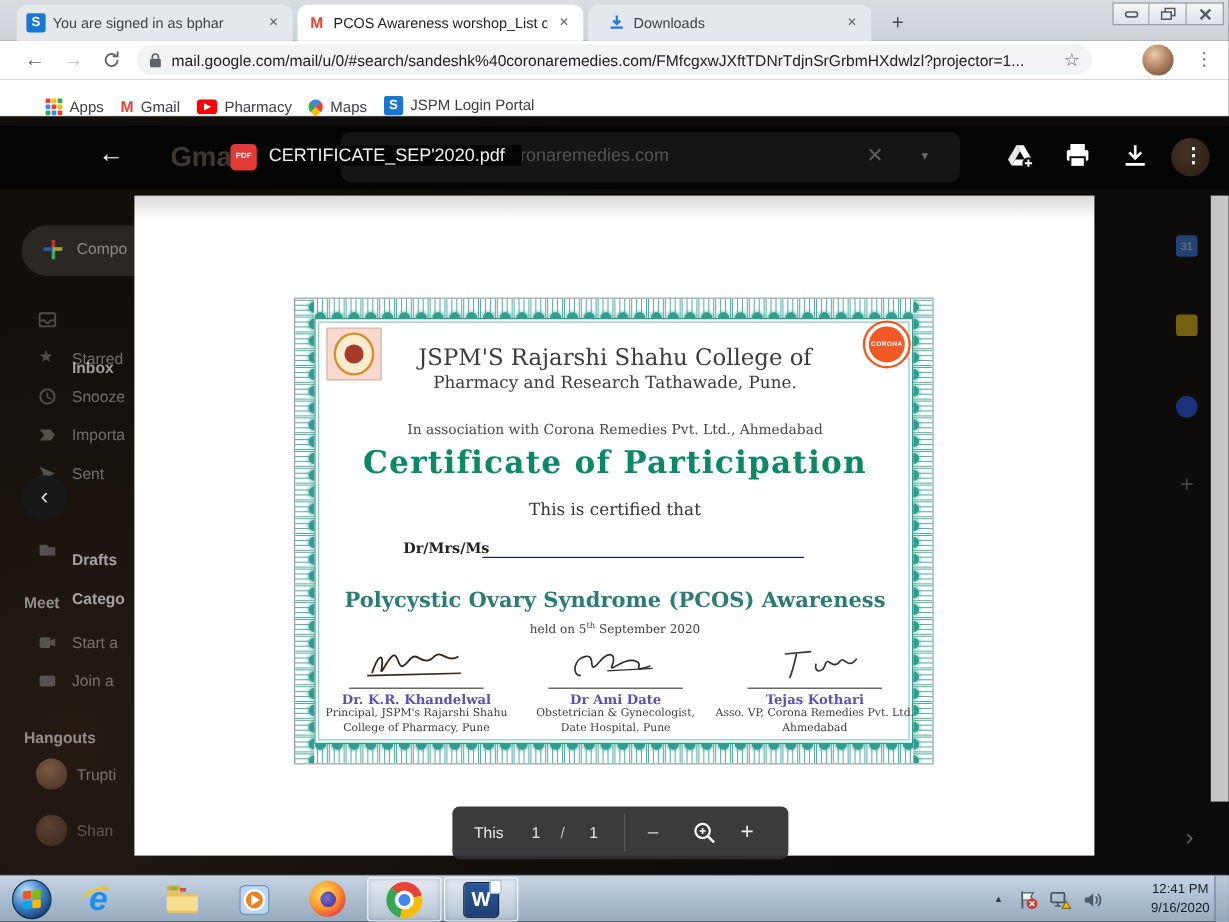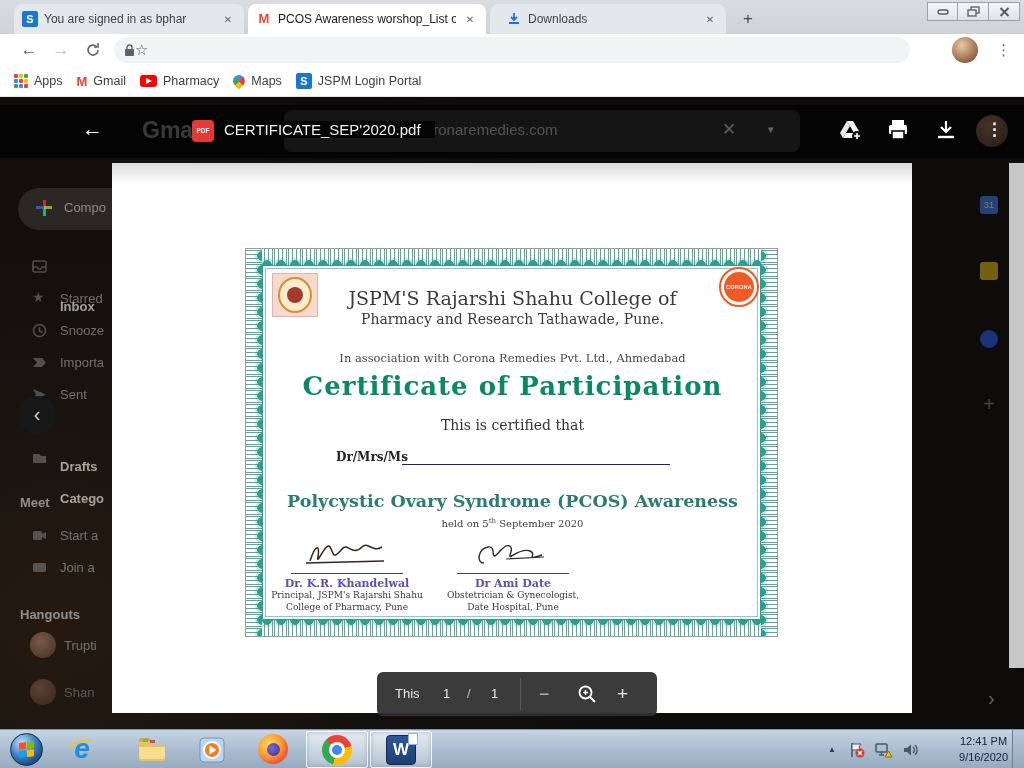--- a/index.html
+++ b/index.html
@@ -22,21 +22,21 @@
   .winbtn + .winbtn { border-left:none; }
   
   #toolbar { position:absolute; left:0; top:34px; width:1024px; height:32px; background:#fff; }
   .navbtn { position:absolute; top:4px; width:26px; height:24px; text-align:center; line-height:24px; font-size:17px; color:#5f6368; }
   #omnibox { position:absolute; left:114px; top:3px; width:796px; height:26px; background:#f1f3f4; border-radius:14px; display:flex; align-items:center; padding:0 10px; }
   #urltext { font-size:13px; color:#202124; white-space:nowrap; overflow:hidden; flex:1; margin-left:8px; }
   .star { color:#5f6368; font-size:15px; flex:none; }
   #avatar { position:absolute; left:952px; top:3px; width:26px; height:26px; border-radius:50%; background:radial-gradient(circle at 38% 32%,#e8c9a8,#a8795a 55%,#5f4030); }
   #menu3 { position:absolute; left:996px; top:4px; font-size:15px; color:#5f6368; letter-spacing:0; line-height:24px; }
   
-  #bookmarks { position:absolute; left:0; top:66px; width:1024px; height:31px; background:#fff; border-bottom:1px solid #e3e5e8; display:flex; align-items:center; }
+  #bookmarks { position:absolute; left:0; top:66px; width:1024px; height:31px; background:#fff; border-bottom:1px solid #e3e5e8; display:flex; align-items:flex-end;padding-left:24px; }
   .bk { display:flex; align-items:center; margin-left:14px; }
   .bk .lbl { font-size:12.5px; color:#3c4043; margin-left:6px; white-space:nowrap; }
   .grid9 { width:14px; height:14px; display:grid; grid-template-columns:4px 4px 4px; grid-gap:1px; }
   .grid9 span { width:4px; height:4px; border-radius:1px; }
   .yt { width:17px; height:12px; background:#ff0000; border-radius:3px; position:relative; }
   .yt:after { content:""; position:absolute; left:6px; top:3px; border-left:6px solid #fff; border-top:3px solid transparent; border-bottom:3px solid transparent; }
   .pin { width:12px; height:12px; background:conic-gradient(#4285f4 0 25%, #ea4335 0 50%, #fbbc05 0 75%, #34a853 0); border-radius:50% 50% 50% 0; transform:rotate(-45deg); }
   
   #content { position:absolute; left:0; top:97px; width:1024px; height:632px; background:radial-gradient(circle at 60px 520px, #241a12 0%, #14100c 30%, #0d0c0b 60%); overflow:hidden; }
   
@@ -160,20 +160,21 @@
     <svg width="16" height="16" viewBox="0 0 16 16" style="margin:4px auto;">
         <path d="M13 8a5 5 0 1 1-1.5-3.5" stroke="#5f6368" stroke-width="1.6" fill="none"></path>
         <path d="M13 1v4h-4" stroke="#5f6368" stroke-width="1.6" fill="none"></path>
       </svg>
   </div>
   <div id="omnibox">
     <svg width="11" height="13" viewBox="0 0 11 13">
         <rect x="1" y="5" width="9" height="7" rx="1" fill="#5f6368"></rect>
         <path d="M3 5V3.5a2.5 2.5 0 0 1 5 0V5" stroke="#5f6368" stroke-width="1.4" fill="none"></path>
       </svg>
+    <div id="urltext">mail.google.com/mail/u/0/#search/sandeshk%40coronaremedies.com/FMfcgxwJXftTDNrTdjnSrGrbmHXdwlzl?projector=1...</div>
     <div class="star">☆</div>
   </div>
   <div id="avatar"></div>
   <div id="menu3">⋮</div>
 </div>
 
 <div id="bookmarks">
   <div class="bk">
     <div class="grid9">
       <span style="background:#ea4335"></span>
@@ -311,20 +312,29 @@
       <div class="sigblock" style="left:182px;">
         <svg width="110" height="36" viewBox="0 0 110 36" style="margin:0 auto;">
           <path d="M26 28 C18 28 20 14 30 12 C40 10 30 30 42 16 C50 7 56 10 52 20 C50 26 62 12 72 16 C80 19 66 26 84 20" stroke="#2b2b2b" stroke-width="1.4" fill="none"></path>
           <path d="M48 24 L86 22" stroke="#2b2b2b" stroke-width="1.1" fill="none"></path>
         </svg>
         <div class="sigline"></div>
         <div class="signame">Dr Ami Date</div>
         <div class="sigdesc">Obstetrician &amp; Gynecologist,</div>
         <div class="sigdesc">Date Hospital, Pune</div>
       </div>
+      <div class="sigblock" style="left:348px;">
+        <svg width="110" height="36" viewBox="0 0 110 36" style="margin:0 auto;">
+          <path d="M30 10 L52 8 M40 9 C38 18 36 26 34 30 M56 18 C54 26 62 26 64 18 C66 12 70 24 76 16 C80 11 82 24 90 14" stroke="#333" stroke-width="1.4" fill="none"></path>
+        </svg>
+        <div class="sigline"></div>
+        <div class="signame">Tejas Kothari</div>
+        <div class="sigdesc">Asso. VP, Corona Remedies Pvt. Ltd.</div>
+        <div class="sigdesc">Ahmedabad</div>
+      </div>
     </div>
   </div>
 
   <div id="pdfbar">
     <div class="ghost-search">
       <span class="ghost-email">sandeshk@coronaremedies.com</span>
       <span class="ghost-x">✕</span>
       <span class="ghost-dd">▾</span>
     </div>
     <div id="gmail-ghost">Gmail</div>

